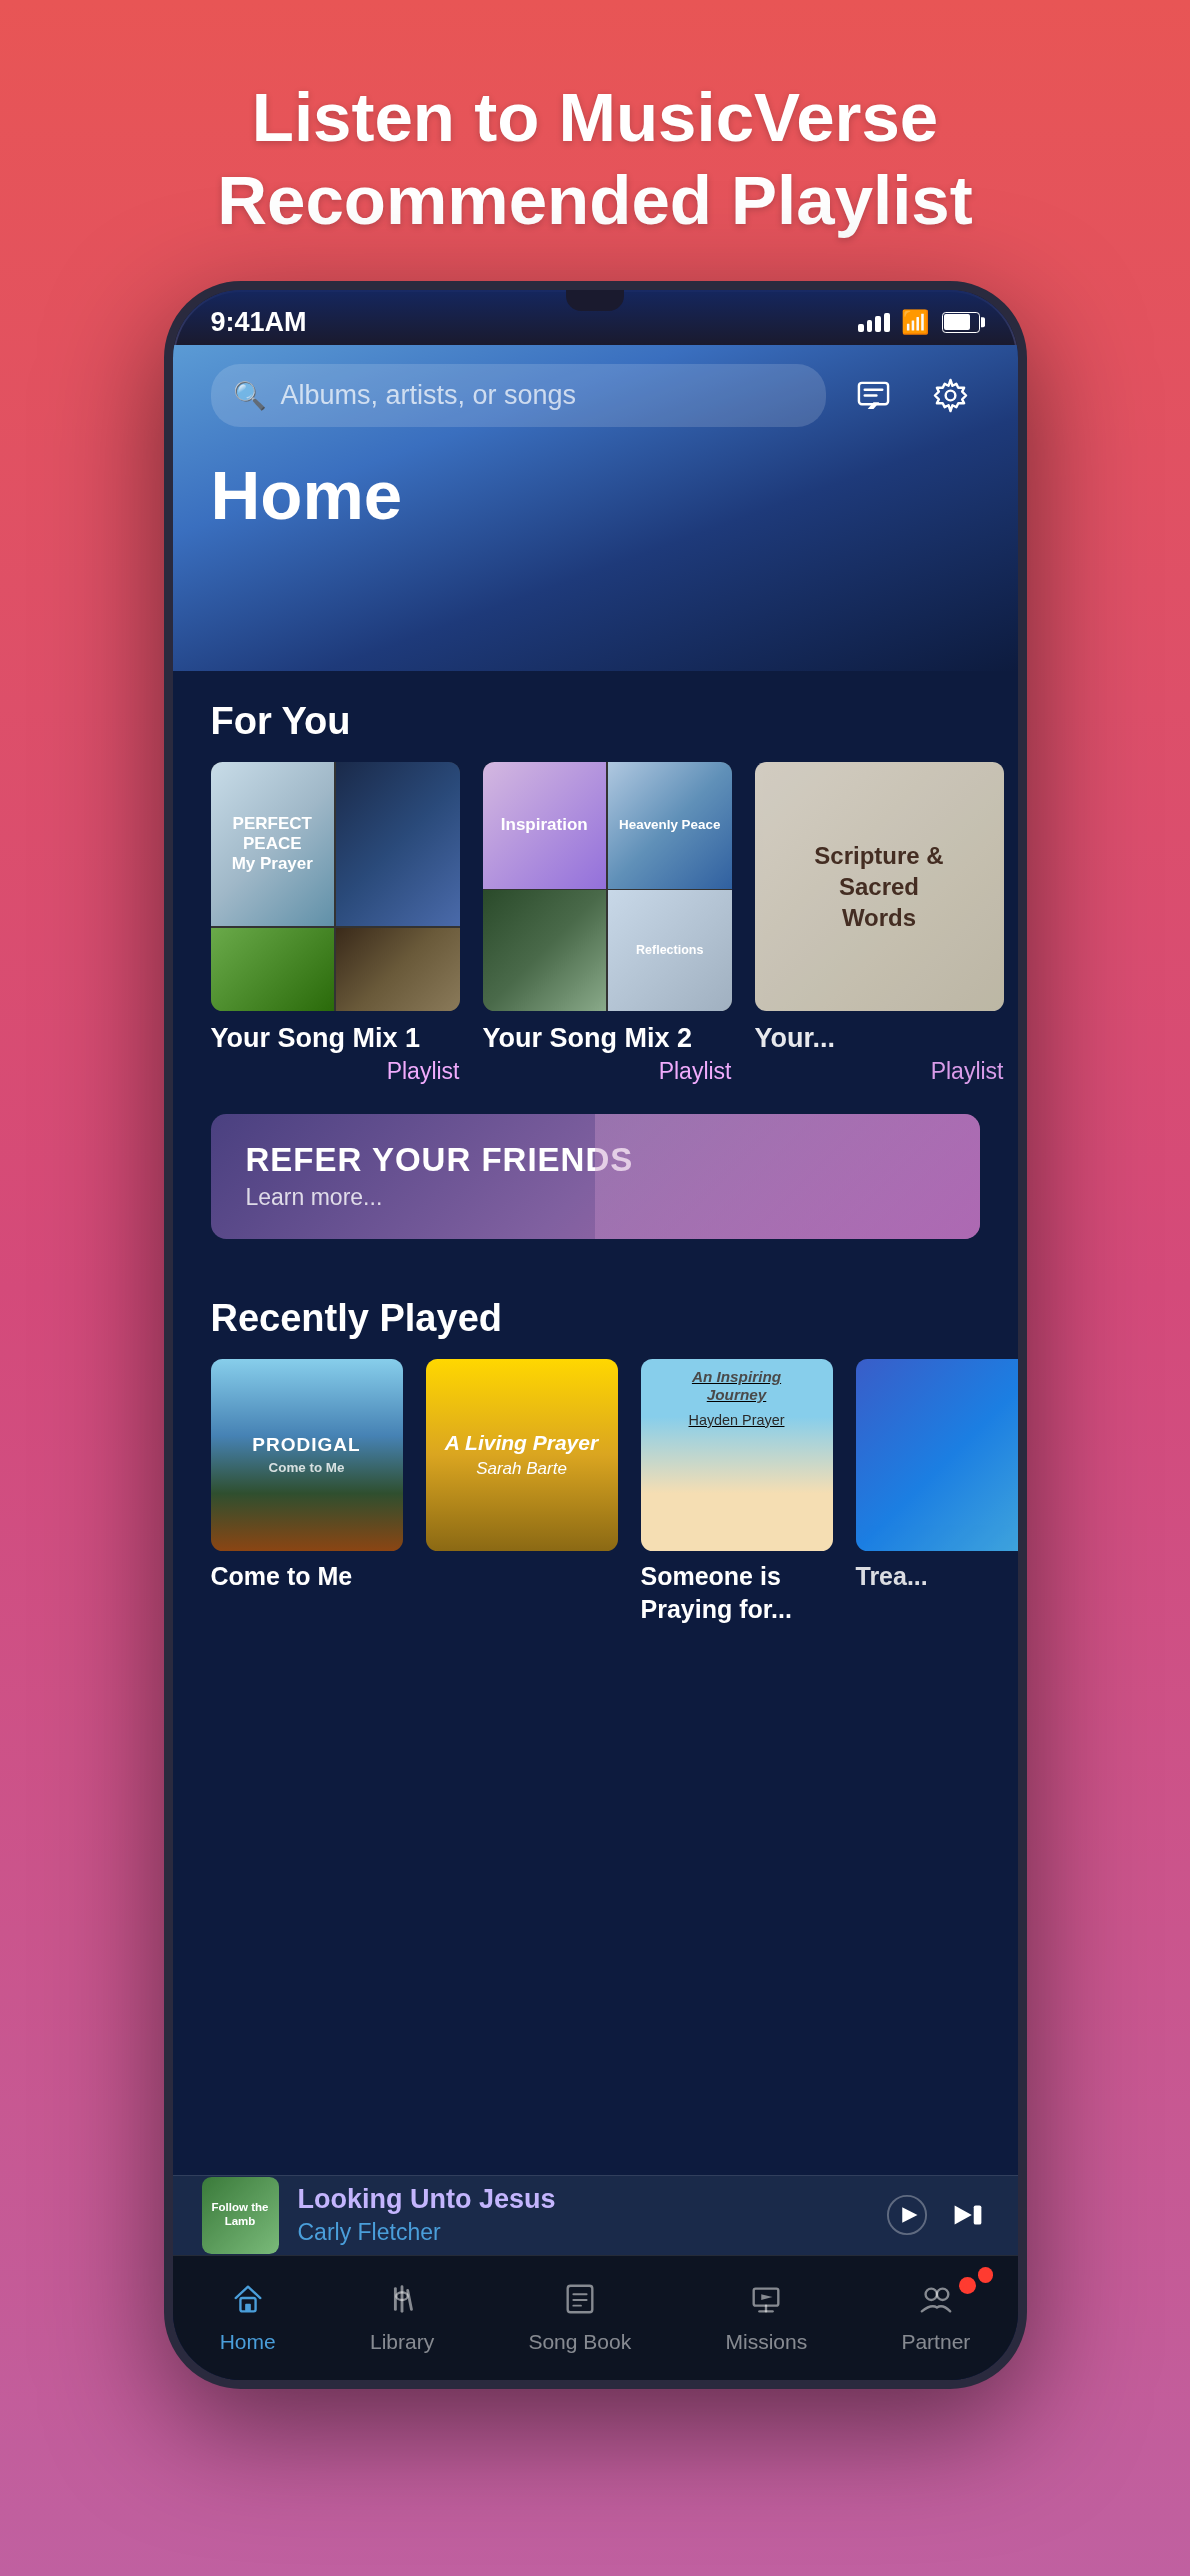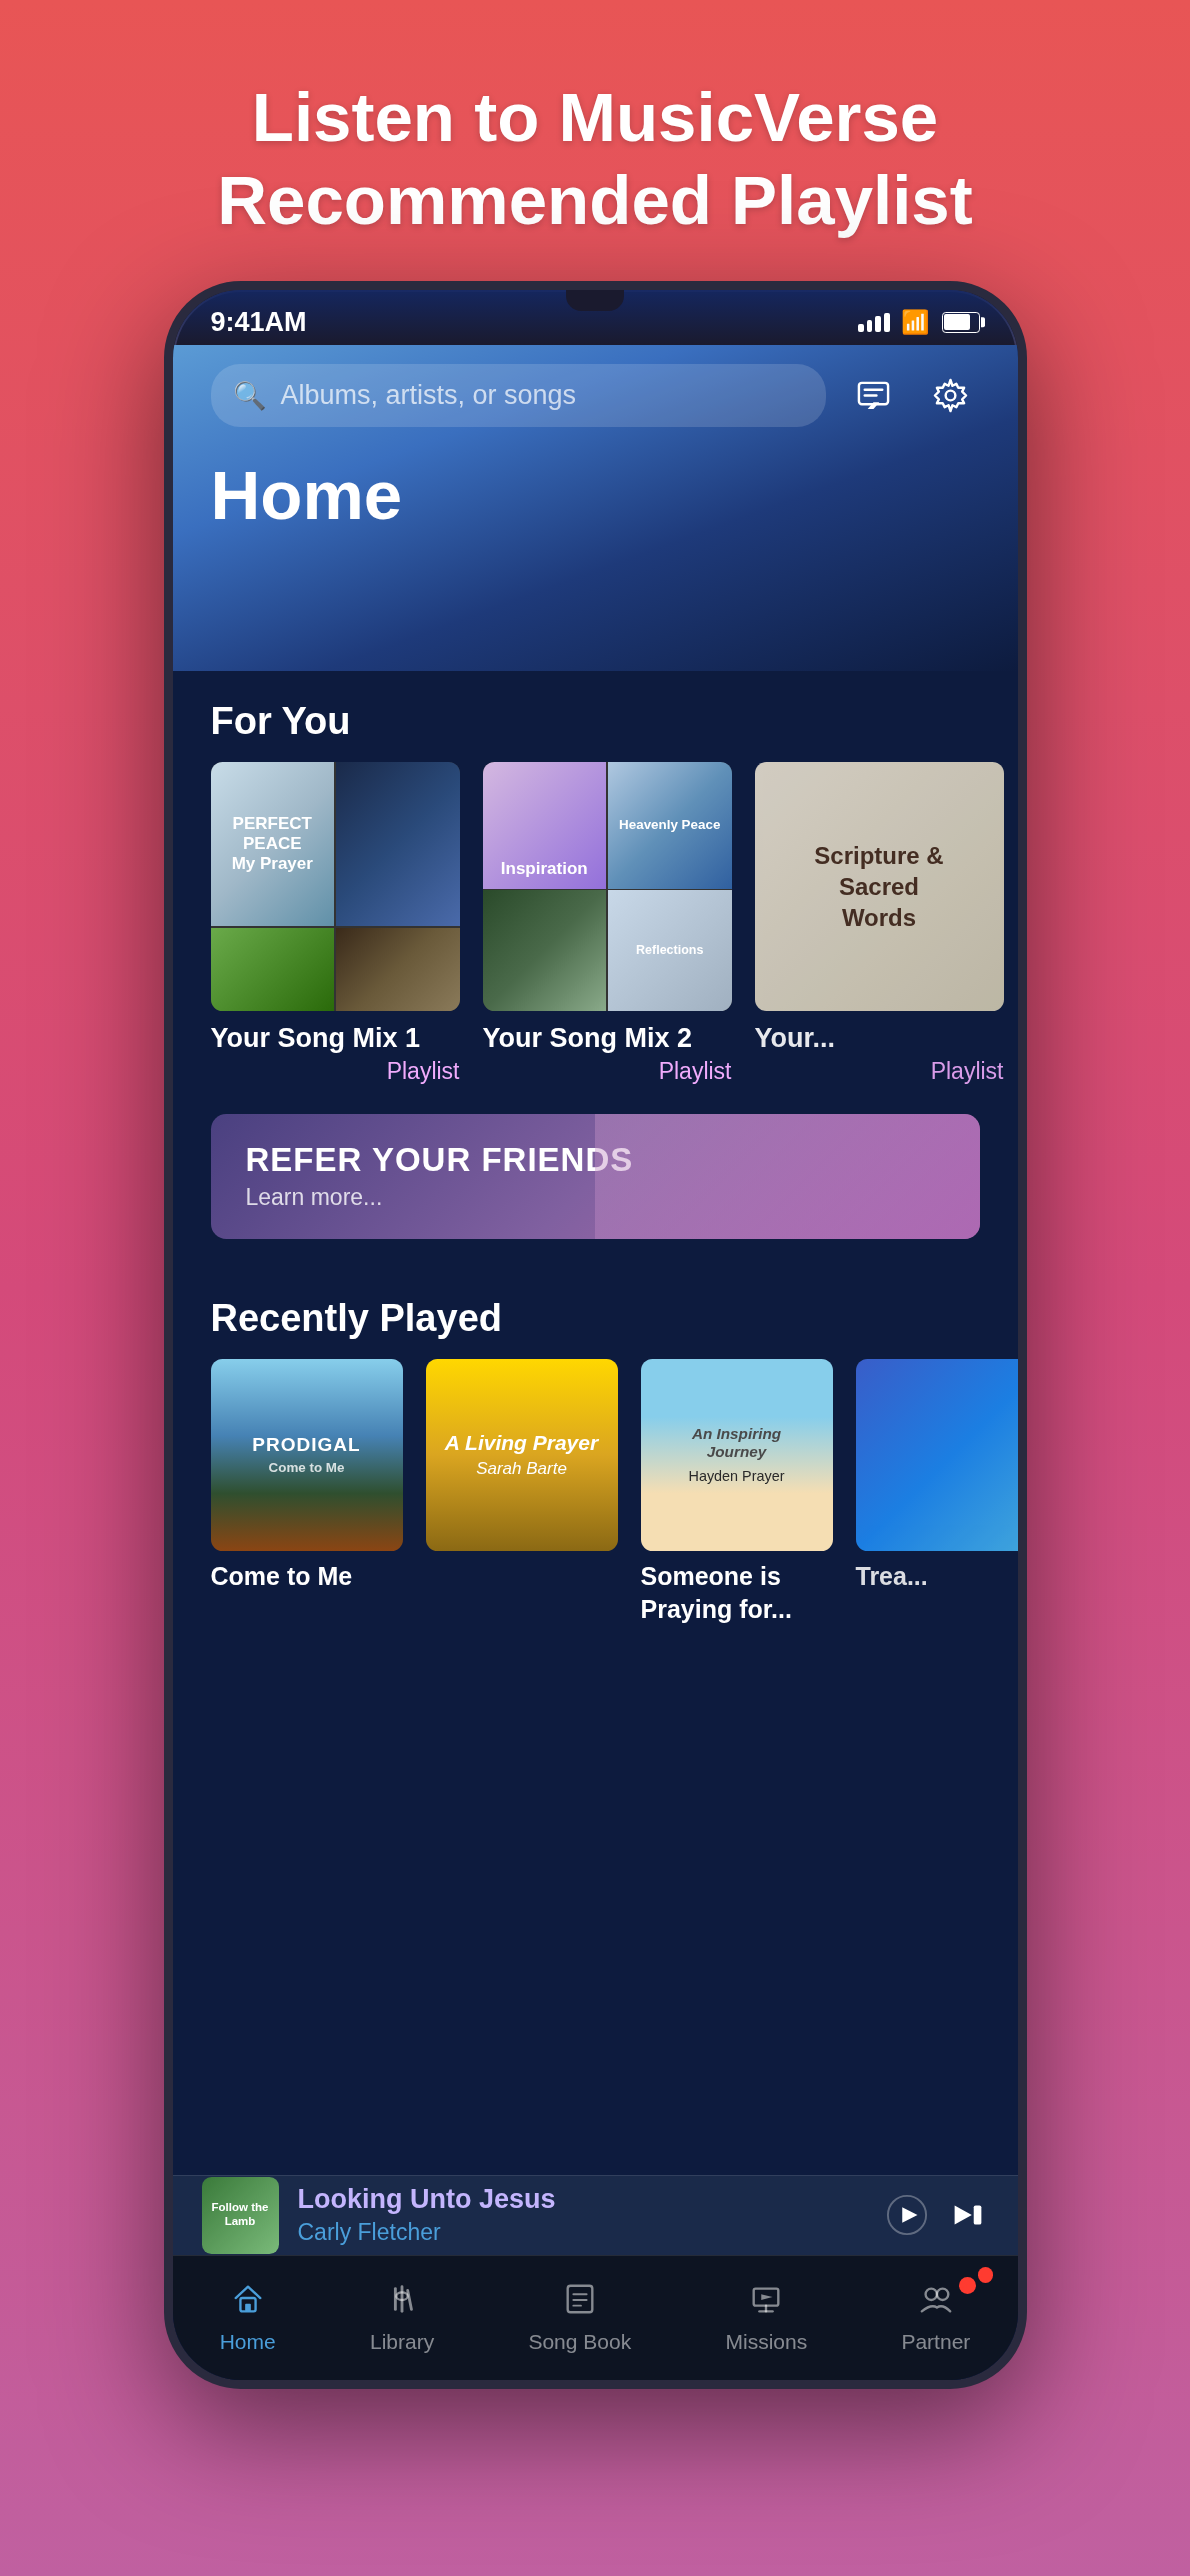--- a/index.html
+++ b/index.html
@@ -433,21 +433,21 @@
     .journey-art {
       background: linear-gradient(180deg, #87ceeb 40%, #f5deb3 70%, #c8a882 100%);
     }
 
     
     .mix1-grid .cell0 { background: linear-gradient(135deg, #c8dce8, #a0b8c8, #6090a8); font-size:13.4px; color:white; display:flex;align-items:center;justify-content:center;text-align:center;padding:3.8px;font-weight:600; }
     .mix1-grid .cell1 { background: linear-gradient(135deg, #1a2a4a, #2a4a7a, #4a6aaa); }
     .mix1-grid .cell2 { background: linear-gradient(135deg, #6aaa4a, #4a8a2a, #2a6a0a); }
     .mix1-grid .cell3 { background: linear-gradient(135deg, #3a2a1a, #6a5a3a, #8a7a5a); }
 
-    .mix2-grid .cell0 { background: linear-gradient(135deg, #d4b8e0, #9370db); font-size:13.4px; color:white; display:flex;align-items:flex-end;justify-content:center;text-align:center;padding:3.8px;font-weight:600; }
+    .mix2-grid .cell0 { background: linear-gradient(135deg, #d4b8e0, #9370db); font-size:13.4px; color:white; display:flex;align-items:center;justify-content:center;text-align:center;padding:3.8px;font-weight:600; }
     .mix2-grid .cell1 { background: linear-gradient(135deg, #b0c8e0, #6090b8, #3060a0); font-size:12.5px; color:white; display:flex;align-items:center;justify-content:center;text-align:center;padding:3.8px; }
     .mix2-grid .cell2 { background: linear-gradient(135deg, #2a4a2a, #4a6a4a, #8aaa8a); font-size:11.5px; color:white; display:flex;align-items:center;justify-content:center;text-align:center;padding:3.8px; }
     .mix2-grid .cell3 { background: linear-gradient(135deg, #c8d8e8, #a0b0c0); font-size:11.5px; color:white; display:flex;align-items:center;justify-content:center; text-align:center; padding:3.8px; }
 
     
     .phone-side-btn {
       position: absolute;
       right: -13.4px;
       width: 11.5px;
       background: #2a2a3e;
@@ -602,21 +602,21 @@
             <div class="album-name">Come to Me</div>
           </div>
 
           <div class="album-card">
             <div class="album-thumb prayer-art" style="background:linear-gradient(180deg,#ffd700 0%,#daa520 50%,#8b6914 100%);display:flex;align-items:center;justify-content:center;">
               <div style="font-size:21px;font-weight:700;color:white;text-align:center;padding:13.4px;font-style:italic;">A Living Prayer<br><span style="font-size:17px;font-weight:400;">Sarah Barte</span></div>
             </div>
           </div>
 
           <div class="album-card">
-            <div class="album-thumb journey-art" style="background:linear-gradient(180deg,#87ceeb 30%,#f5deb3 70%);display:flex;align-items:center;justify-content:center;">
+            <div class="album-thumb journey-art" style="background:linear-gradient(180deg,#87ceeb 30%,#f5deb3 70%);display:flex;justify-content:center;text-decoration:underline;">
               <div style="text-align:center;padding:9.6px;">
                 <div style="font-size:15.3px;color:#4a4a4a;font-weight:700;font-style:italic;">An Inspiring<br>Journey</div>
                 <div style="font-size:14.4px;color:#2a2a2a;margin-top:7.7px;">Hayden Prayer</div>
               </div>
             </div>
             <div class="album-name">Someone is Praying for...</div>
           </div>
 
           <div class="album-card" style="opacity:0.85;">
             <div class="album-thumb" style="background:linear-gradient(135deg,#4169e1,#1e90ff,#4fc3f7);"></div>

